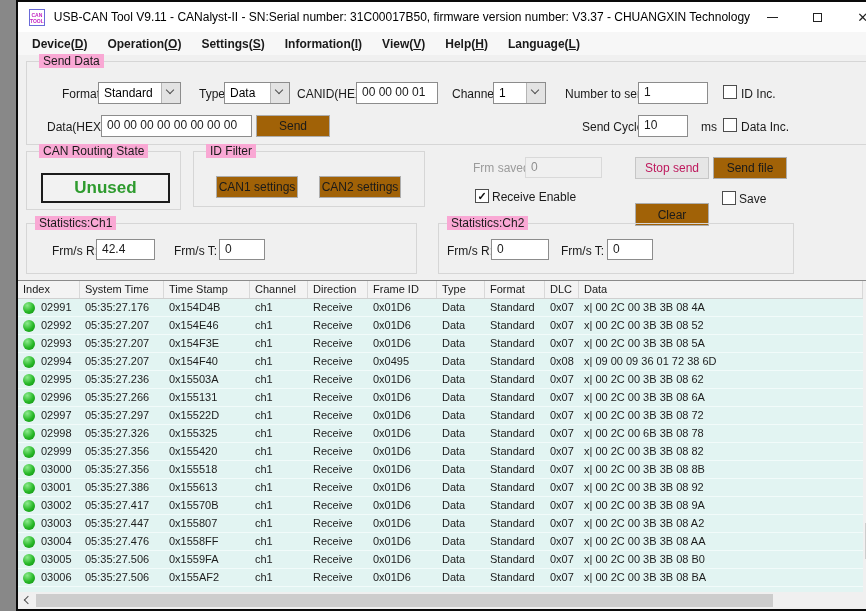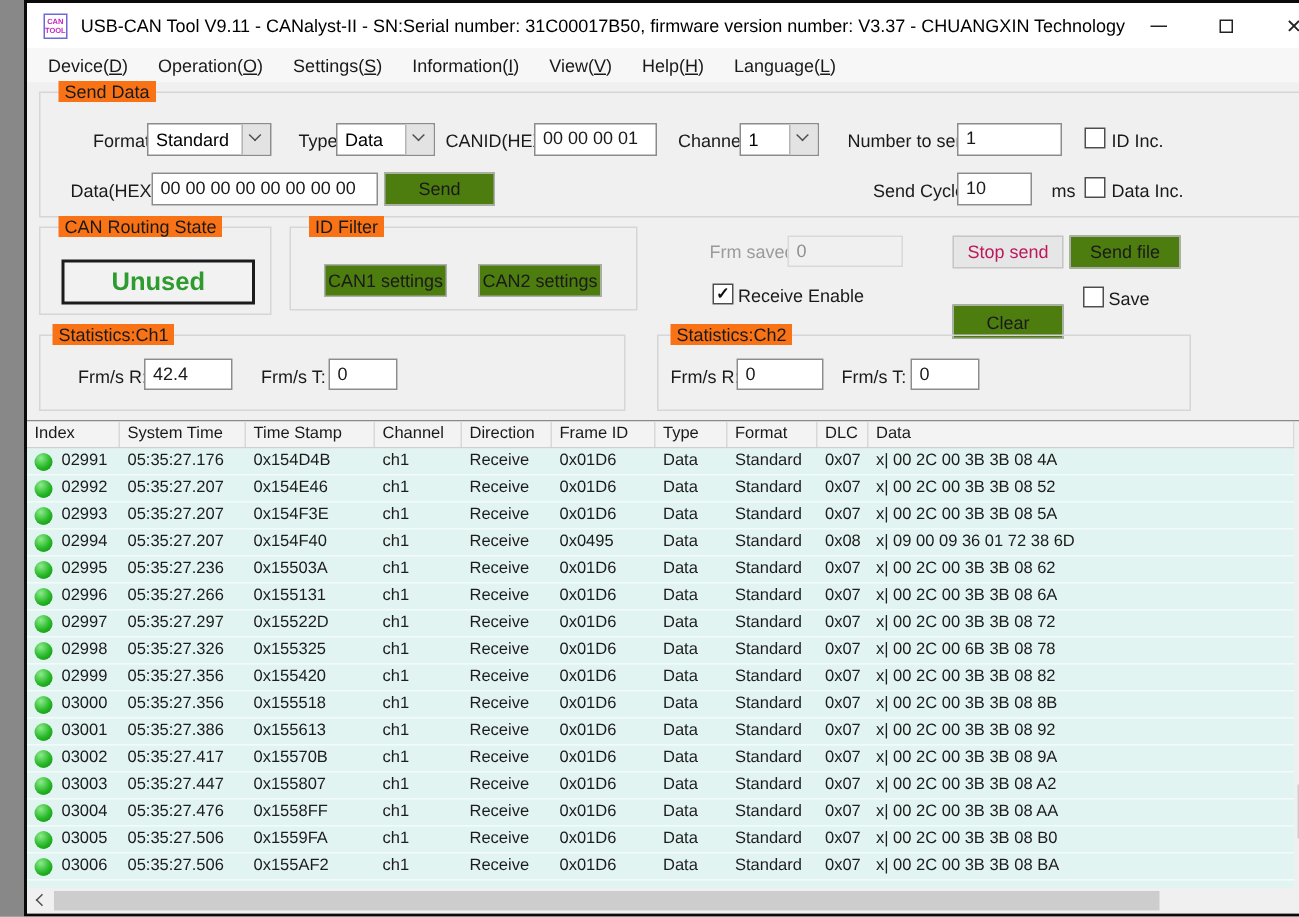--- a/index.html
+++ b/index.html
@@ -17,39 +17,39 @@
     text-align:center; padding-top:2px; letter-spacing:0;
   }
   .title-text { margin-left:9px; font-size:12px; color:#000; white-space:nowrap; }
   .win-btns { margin-left:auto; display:flex; height:100%; }
   .win-btn { width:45px; height:100%; display:flex; align-items:center; justify-content:center; }
   .glyph-min { width:11px; border-top:1px solid #222; }
   .glyph-max { width:9px; height:9px; border:1px solid #222; }
   .glyph-close { font-size:13px; color:#222; line-height:1; }
   
   .menubar { height:23px; background:#f7f7f7; display:flex; align-items:center; padding-left:4px; }
-  .menu-item { font-size:12px; color:#1a1a1a; padding:3px 10px; }
+  .menu-item { font-size:12px; color:#1a1a1a; padding:3px 10px;font-weight:bold; }
   
   .panel { position:relative; height:225px; background:#f0f0f0; }
   .group { position:absolute; border:1px solid #d6d6d6; }
-  .legend { position:absolute; top:-8px; left:12px; background:#f97316; padding:0 4px; font-size:12px; color:#1a1a1a; white-space:nowrap; }
+  .legend { position:absolute; top:-8px; left:12px; background:#f9a8d4; padding:0 4px; font-size:12px; color:#1a1a1a; white-space:nowrap; }
   .lbl { position:absolute; font-size:12px; color:#1a1a1a; white-space:nowrap; }
   .lbl-gray { color:#9b9b9b; }
   .tbox {
     position:absolute; background:#fff; border:1px solid #8c8c8c;
     font-size:12px; color:#1a1a1a; padding:2px 0 0 5px; overflow:hidden; white-space:nowrap;
   }
   .tbox-disabled { background:#f0f0f0; border-color:#d9d9d9; color:#8f8f8f; }
   .combo { position:absolute; background:#fff; border:1px solid #8c8c8c; display:flex; }
   .combo-val { flex:1; font-size:12px; padding:3px 0 0 5px; white-space:nowrap; overflow:hidden; }
   .combo-btn { width:19px; background:#e3e3e3; border-left:1px solid #b5b5b5; position:relative; }
   .chev { position:absolute; width:6px; height:6px; border-right:1.4px solid #4f4f4f; border-bottom:1.4px solid #4f4f4f; }
   .chev-down { left:5px; top:4px; transform:rotate(45deg); }
   .btn {
-    position:absolute; background:#4d7c0f; border:1px solid #adadad;
+    position:absolute; background:#a16207; border:1px solid #adadad;
     font-size:12px; color:#1a1a1a; text-align:center; display:flex; align-items:center; justify-content:center;
   }
   .btn-disabled { color:#be185d; background:#e6e6e6; border-color:#c6c6c6; }
   .checkbox { position:absolute; width:14px; height:14px; background:#fff; border:1px solid #4d4d4d; font-size:11px; line-height:12px; text-align:center; color:#111; }
   .checkbox.checked::after { content:"✓"; font-weight:bold; }
   .unused-box {
     position:absolute; border:2px solid #1c1c1c; background:#f2f2f2;
     display:flex; align-items:center; justify-content:center;
     font-size:17px; font-weight:bold;
   }

